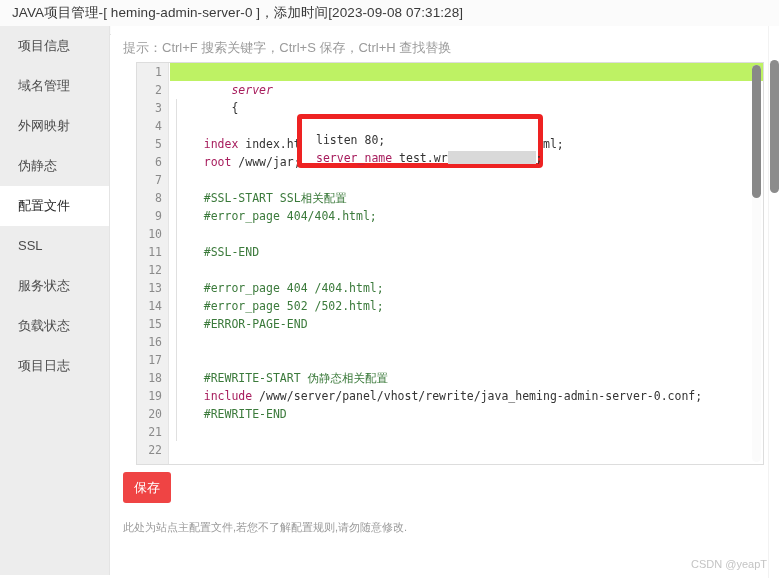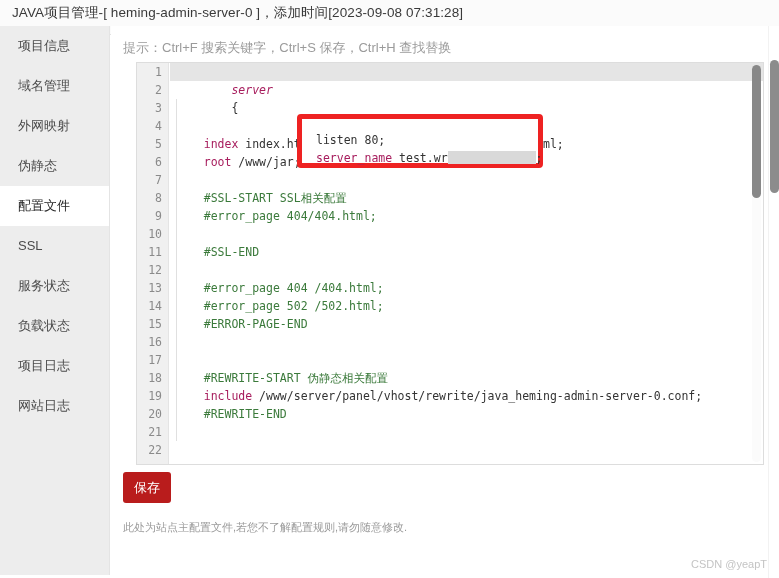--- a/index.html
+++ b/index.html
@@ -119,21 +119,21 @@
     line-height: 18px;
     padding-left: 6px;
     font-family: "DejaVu Sans Mono", "Liberation Mono", monospace;
     font-size: 11.5px;
     white-space: pre;
     color: #333333;
     box-sizing: border-box;
     position: relative;
   }
   .code-line.active-line {
-    background: #e5e5e5;
+    background: #bef264;
     font-style: italic;
   }
   .code-line .indent-guide {
     position: absolute;
     left: 6px; top: 0;
     width: 1px; height: 18px;
     background: #e0e0e0;
   }
   .kw     { color: #a71d5d; }
   .cmt    { color: #3b7a3b; }
@@ -189,21 +189,21 @@
     vertical-align: middle;
     position: relative;
     top: -1px;
   }
 
   
   #save-button {
     position: absolute;
     left: 12px; top: 446px;
     width: 48px; height: 31px;
-    background: #b91c1c;
+    background: #ef4444;
     color: #ffffff;
     border: none;
     border-radius: 3px;
     font-size: 13px;
     font-family: "Liberation Sans", "DejaVu Sans", sans-serif;
     cursor: pointer;
     padding: 0;
     line-height: 31px;
     text-align: center;
   }
@@ -251,21 +251,20 @@
 <div id="sidebar">
   <div class="side-item">项目信息</div>
   <div class="side-item">域名管理</div>
   <div class="side-item">外网映射</div>
   <div class="side-item">伪静态</div>
   <div class="side-item active">配置文件</div>
   <div class="side-item">SSL</div>
   <div class="side-item">服务状态</div>
   <div class="side-item">负载状态</div>
   <div class="side-item">项目日志</div>
-  <div class="side-item">网站日志</div>
 </div>
 
 <div id="main">
 
   <div id="hint-text">提示：Ctrl+F 搜索关键字，Ctrl+S 保存，Ctrl+H 查找替换</div>
 
   <div id="editor-wrap">
 
     <div id="gutter">
       <div class="ln">1</div>

